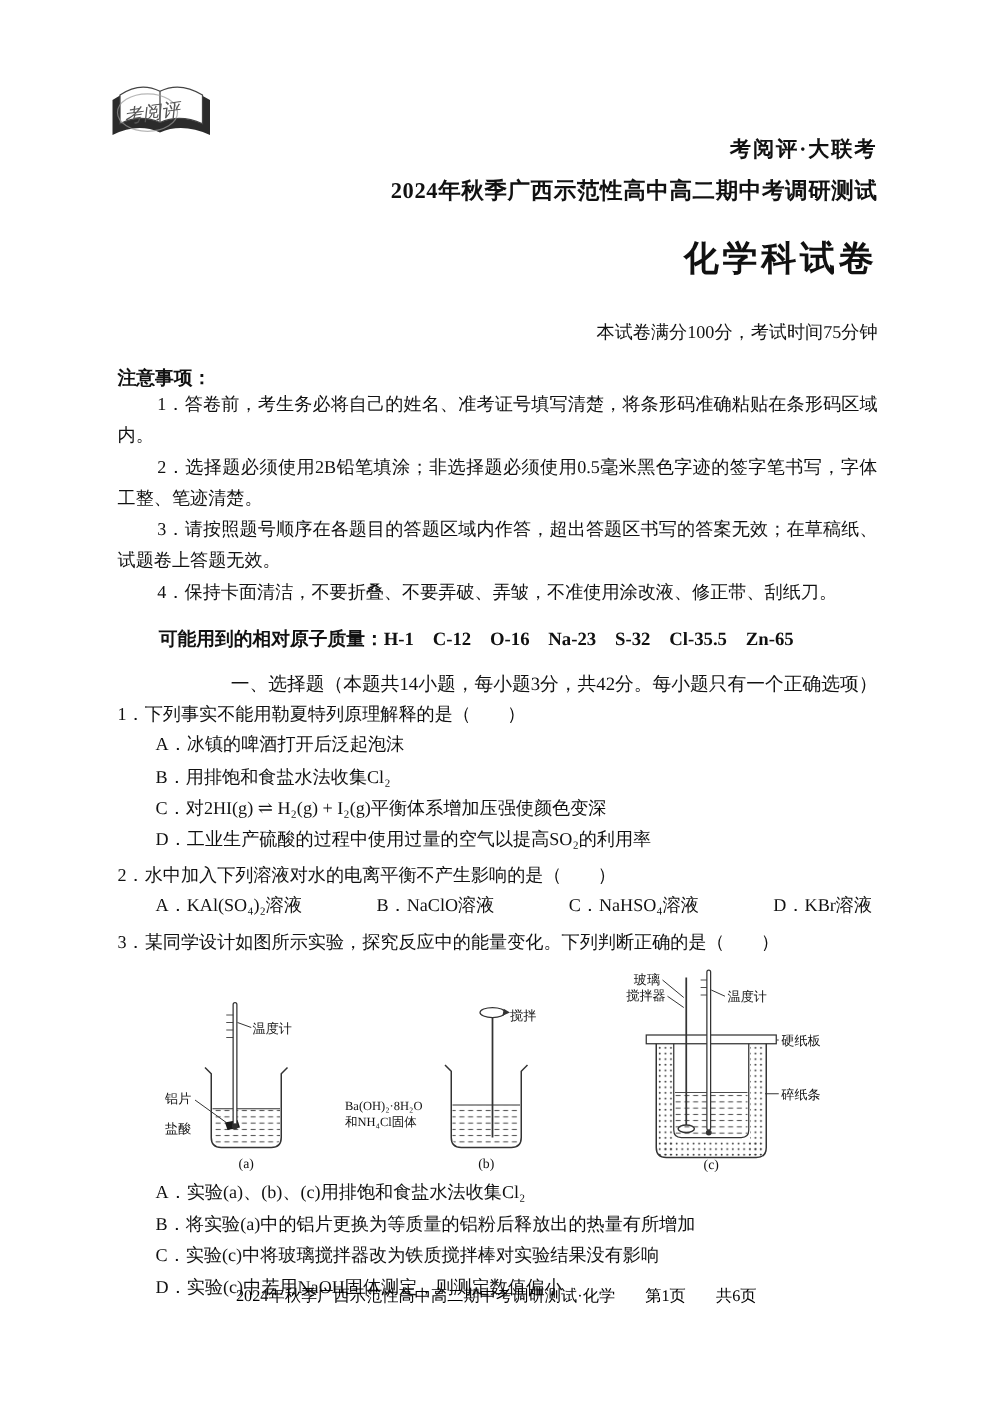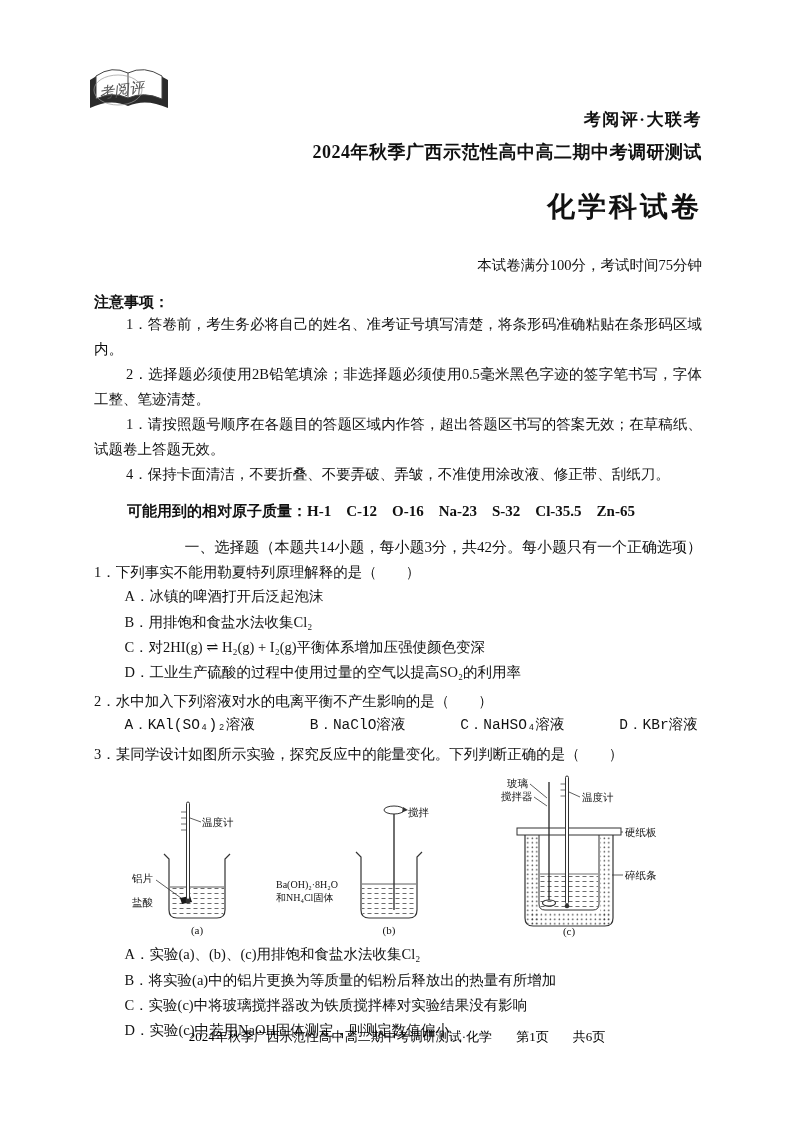--- a/index.html
+++ b/index.html
@@ -17,21 +17,21 @@
   .brand { font-size:17px; font-weight:bold; letter-spacing:1.5px; }
   .exam-title { font-size:18px; font-weight:bold; margin-top:9px; letter-spacing:0.5px; }
   .subject { font-size:28px; font-weight:bold; margin-top:24px; letter-spacing:3px; }
   .exam-info { font-size:14.5px; margin-top:30px; }
   .notices-title { font-size:15px; font-weight:bold; margin-top:18px; }
   .notice { font-size:14.5px; line-height:1.72; text-indent:2.2em; text-align:justify; }
   .masses { font-size:15px; font-weight:bold; margin-top:15px; text-indent:2.2em; }
   .section-title { font-size:15px; font-weight:normal; margin-top:17px;text-align:right; }
   .stem { font-size:14.5px; line-height:1.7; margin-top:3px; }
   .option { font-size:14.5px; line-height:1.75; padding-left:2.1em; }
-  .options-row { display:flex; justify-content:space-between; font-size:14.5px; line-height:1.75; padding-left:2.1em; padding-right:0.3em;font-family:Liberation Mono, monospace; }
+  .options-row { display:flex; justify-content:space-between; font-size:14.5px; line-height:1.75; padding-left:2.1em; padding-right:0.3em; }
   .figure-row { display:flex; justify-content:center; align-items:flex-end; gap:26px; margin:8px 0 4px; }
   .figure-row svg { display:block; }
   .figlabel { font-size:10.5px; fill:#111; }
   .figlabel-sm { font-size:10px; fill:#111; }
   .figcap { font-size:11px; fill:#111; }
   .logo-script { font-size:15px; fill:#555; font-style:italic; }
   .footer { position:absolute; left:0; right:0; top:1028px; text-align:center; font-size:13px; color:#000000; }
   .footer .gap { margin-left:1.6em; }
 </style>
 </head>
@@ -50,21 +50,21 @@
   </div>
 
   <div class="center brand">考阅评·大联考</div>
   <div class="center exam-title">2024年秋季广西示范性高中高二期中考调研测试</div>
   <div class="center subject">化学科试卷</div>
   <div class="center exam-info">本试卷满分100分，考试时间75分钟</div>
 
   <div class="notices-title">注意事项：</div>
   <div class="notice">1．答卷前，考生务必将自己的姓名、准考证号填写清楚，将条形码准确粘贴在条形码区域内。</div>
   <div class="notice">2．选择题必须使用2B铅笔填涂；非选择题必须使用0.5毫米黑色字迹的签字笔书写，字体工整、笔迹清楚。</div>
-  <div class="notice">1．请按照题号顺序在各题目的答题区域内作答，超出答题区书写的答案无效；在草稿纸、试题卷上答题无效。</div>
+  <div class="notice">3．请按照题号顺序在各题目的答题区域内作答，超出答题区书写的答案无效；在草稿纸、试题卷上答题无效。</div>
   <div class="notice">4．保持卡面清洁，不要折叠、不要弄破、弄皱，不准使用涂改液、修正带、刮纸刀。</div>
 
   <div class="masses">可能用到的相对原子质量：H-1　C-12　O-16　Na-23　S-32　Cl-35.5　Zn-65</div>
 
   <div class="section-title">一、选择题（本题共14小题，每小题3分，共42分。每小题只有一个正确选项）</div>
 
   <div class="stem">1．下列事实不能用勒夏特列原理解释的是（　　）</div>
   <div class="option">A．冰镇的啤酒打开后泛起泡沫</div>
   <div class="option">B．用排饱和食盐水法收集Cl₂</div>
   <div class="option">C．对2HI(g) ⇌ H₂(g) + I₂(g)平衡体系增加压强使颜色变深</div>

